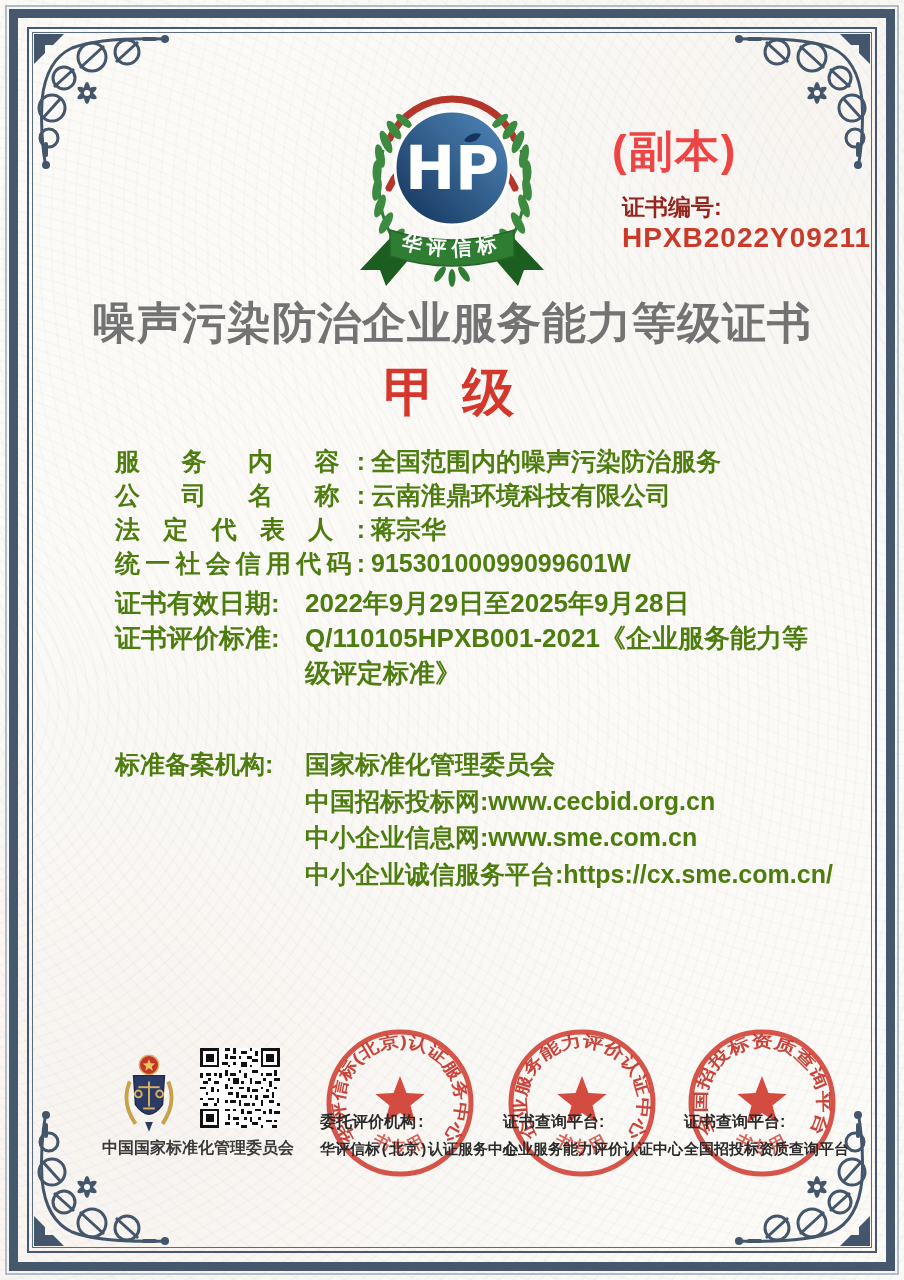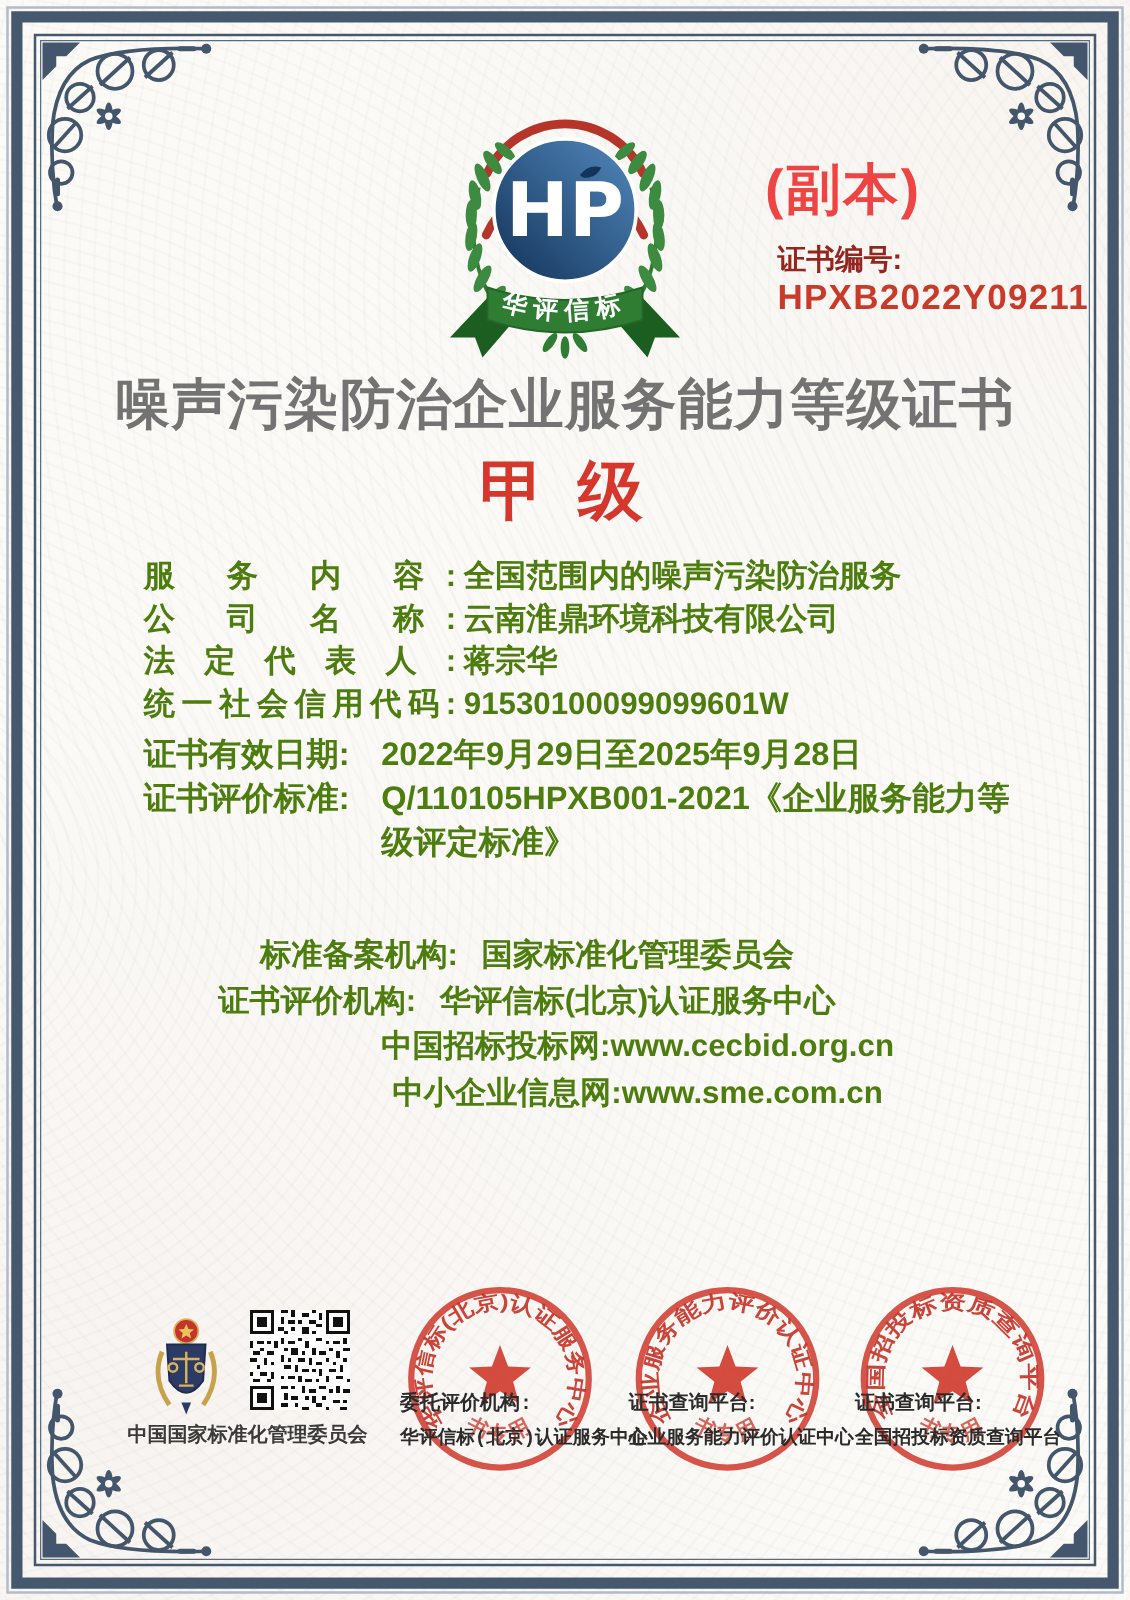--- a/index.html
+++ b/index.html
@@ -33,21 +33,21 @@
   .grade{left:0;top:358px;width:904px;text-align:center;font-size:52px;font-weight:900;color:#d5372c;letter-spacing:6px;}
   
   .sect{color:#4d7c0f;font-weight:600;}
   .row{white-space:nowrap;}
   .info{left:115px;top:444px;font-size:25px;}
   .info .row{line-height:34px;}
   .lblw{display:inline-block;width:250px;text-align:justify;text-align-last:justify;vertical-align:top;}
   .lbln{display:inline-block;width:184px;vertical-align:top;}
   .dates{left:115px;top:586px;font-size:26px;}
   .dates .row{line-height:35px;}
-  .orgs{left:115px;top:746px;font-size:25px;text-align:center;}
+  .orgs{left:115px;top:746px;font-size:25px;}
   .orgs .row{line-height:36.5px;}
   .val{margin-left:6px;}
   
   .emblem{left:120px;top:1052px;width:58px;height:82px;}
   .qr{left:200px;top:1048px;width:80px;height:80px;}
   .committee{left:88px;top:1138px;width:220px;text-align:center;font-size:16px;font-weight:600;color:#3a3a3a;}
   .seal{width:150px;height:150px;}
   .seal1{left:325px;top:1028px;}
   .seal2{left:507px;top:1028px;}
   .seal3{left:687px;top:1028px;}
@@ -251,23 +251,23 @@
 </div>
 
 <div class="abs sect dates">
   <div class="row"><span class="lbln">证书有效日期:</span><span class="val">2022年9月29日至2025年9月28日</span></div>
   <div class="row"><span class="lbln">证书评价标准:</span><span class="val">Q/110105HPXB001-2021《企业服务能力等</span></div>
   <div class="row"><span class="lbln"></span><span class="val">级评定标准》</span></div>
 </div>
 
 <div class="abs sect orgs">
   <div class="row"><span class="lbln">标准备案机构:</span><span class="val">国家标准化管理委员会</span></div>
-  <div class="row"><span class="lbln">证书评价机构:</span><span class="val">华评信标(北京)认证服务中心</span></div>
   <div class="row"><span class="lbln"></span><span class="val">中国招标投标网:www.cecbid.org.cn</span></div>
   <div class="row"><span class="lbln"></span><span class="val">中小企业信息网:www.sme.com.cn</span></div>
+  <div class="row"><span class="lbln"></span><span class="val">中小企业诚信服务平台:https://cx.sme.com.cn/</span></div>
 </div>
 
 <svg class="abs emblem" viewBox="0 0 60 84">
   <path d="M10,30 Q1,52 16,74" fill="none" stroke="#c8a24a" stroke-width="4"></path>
   <path d="M50,30 Q59,52 44,74" fill="none" stroke="#c8a24a" stroke-width="4"></path>
   <circle cx="30" cy="13" r="10" fill="#c3342b" stroke="#d9b25c" stroke-width="1.5"></circle>
   <path d="M30,7 l1.8,4.2 4.6,0.3 -3.5,3 1.1,4.5 -4,-2.5 -4,2.5 1.1,-4.5 -3.5,-3 4.6,-0.3 z" fill="#e8c35e"></path>
   <path d="M14,24 L46,24 L44,54 Q30,74 16,54 Z" fill="#2c3a66" stroke="#1f2b4e" stroke-width="1.5"></path>
   <g stroke="#d9b25c" stroke-width="2" fill="none">
     <line x1="30" y1="30" x2="30" y2="56"></line>

